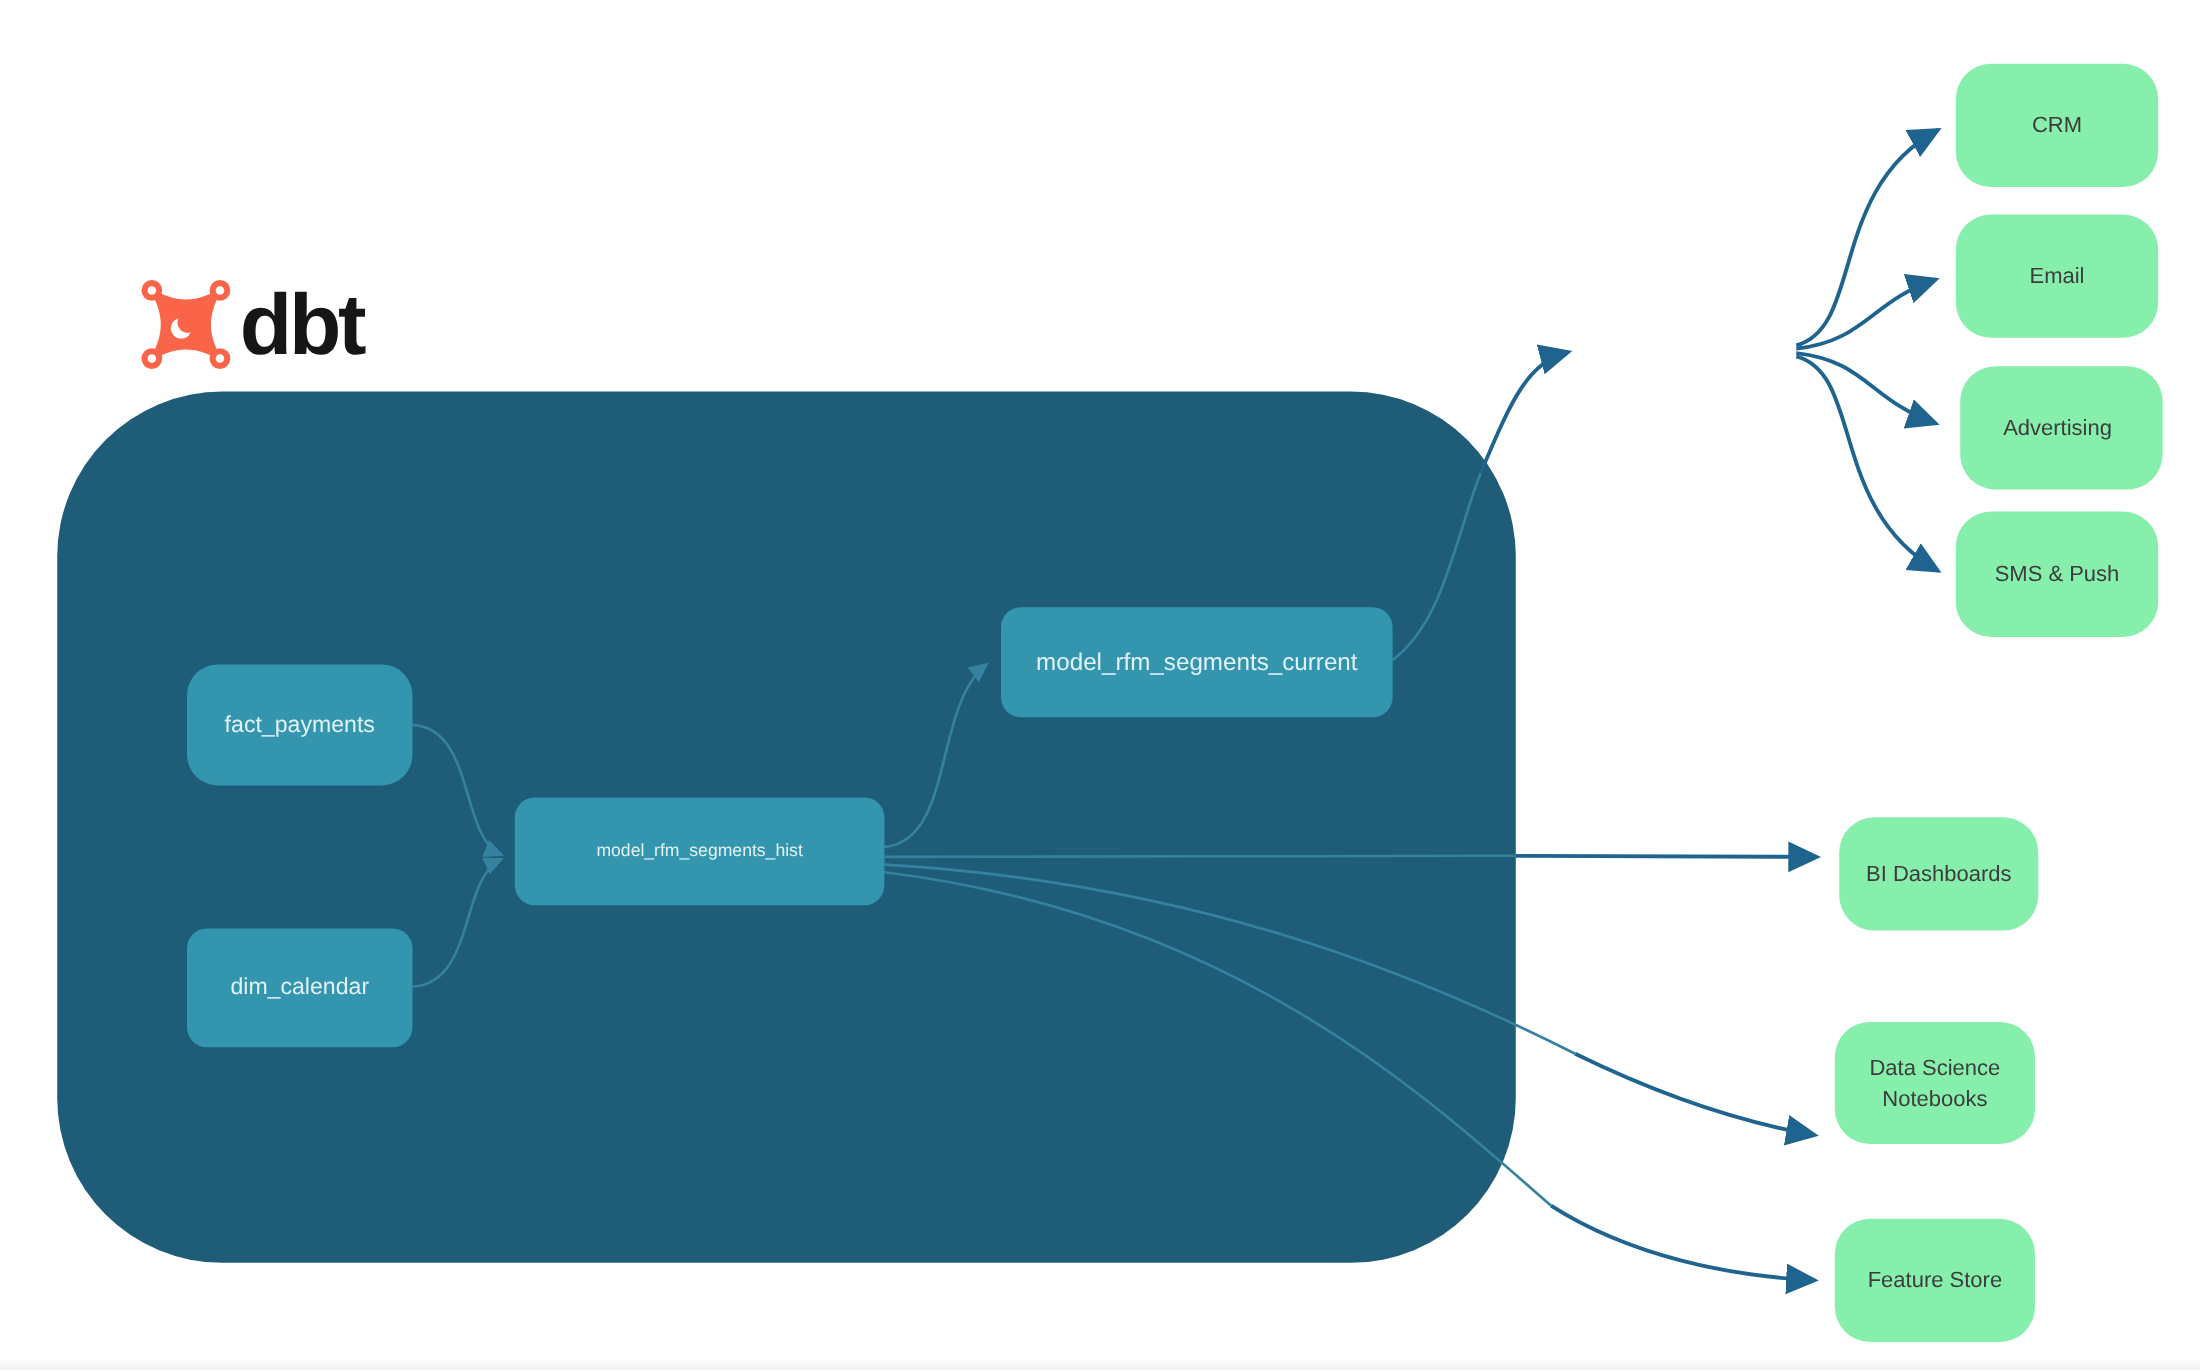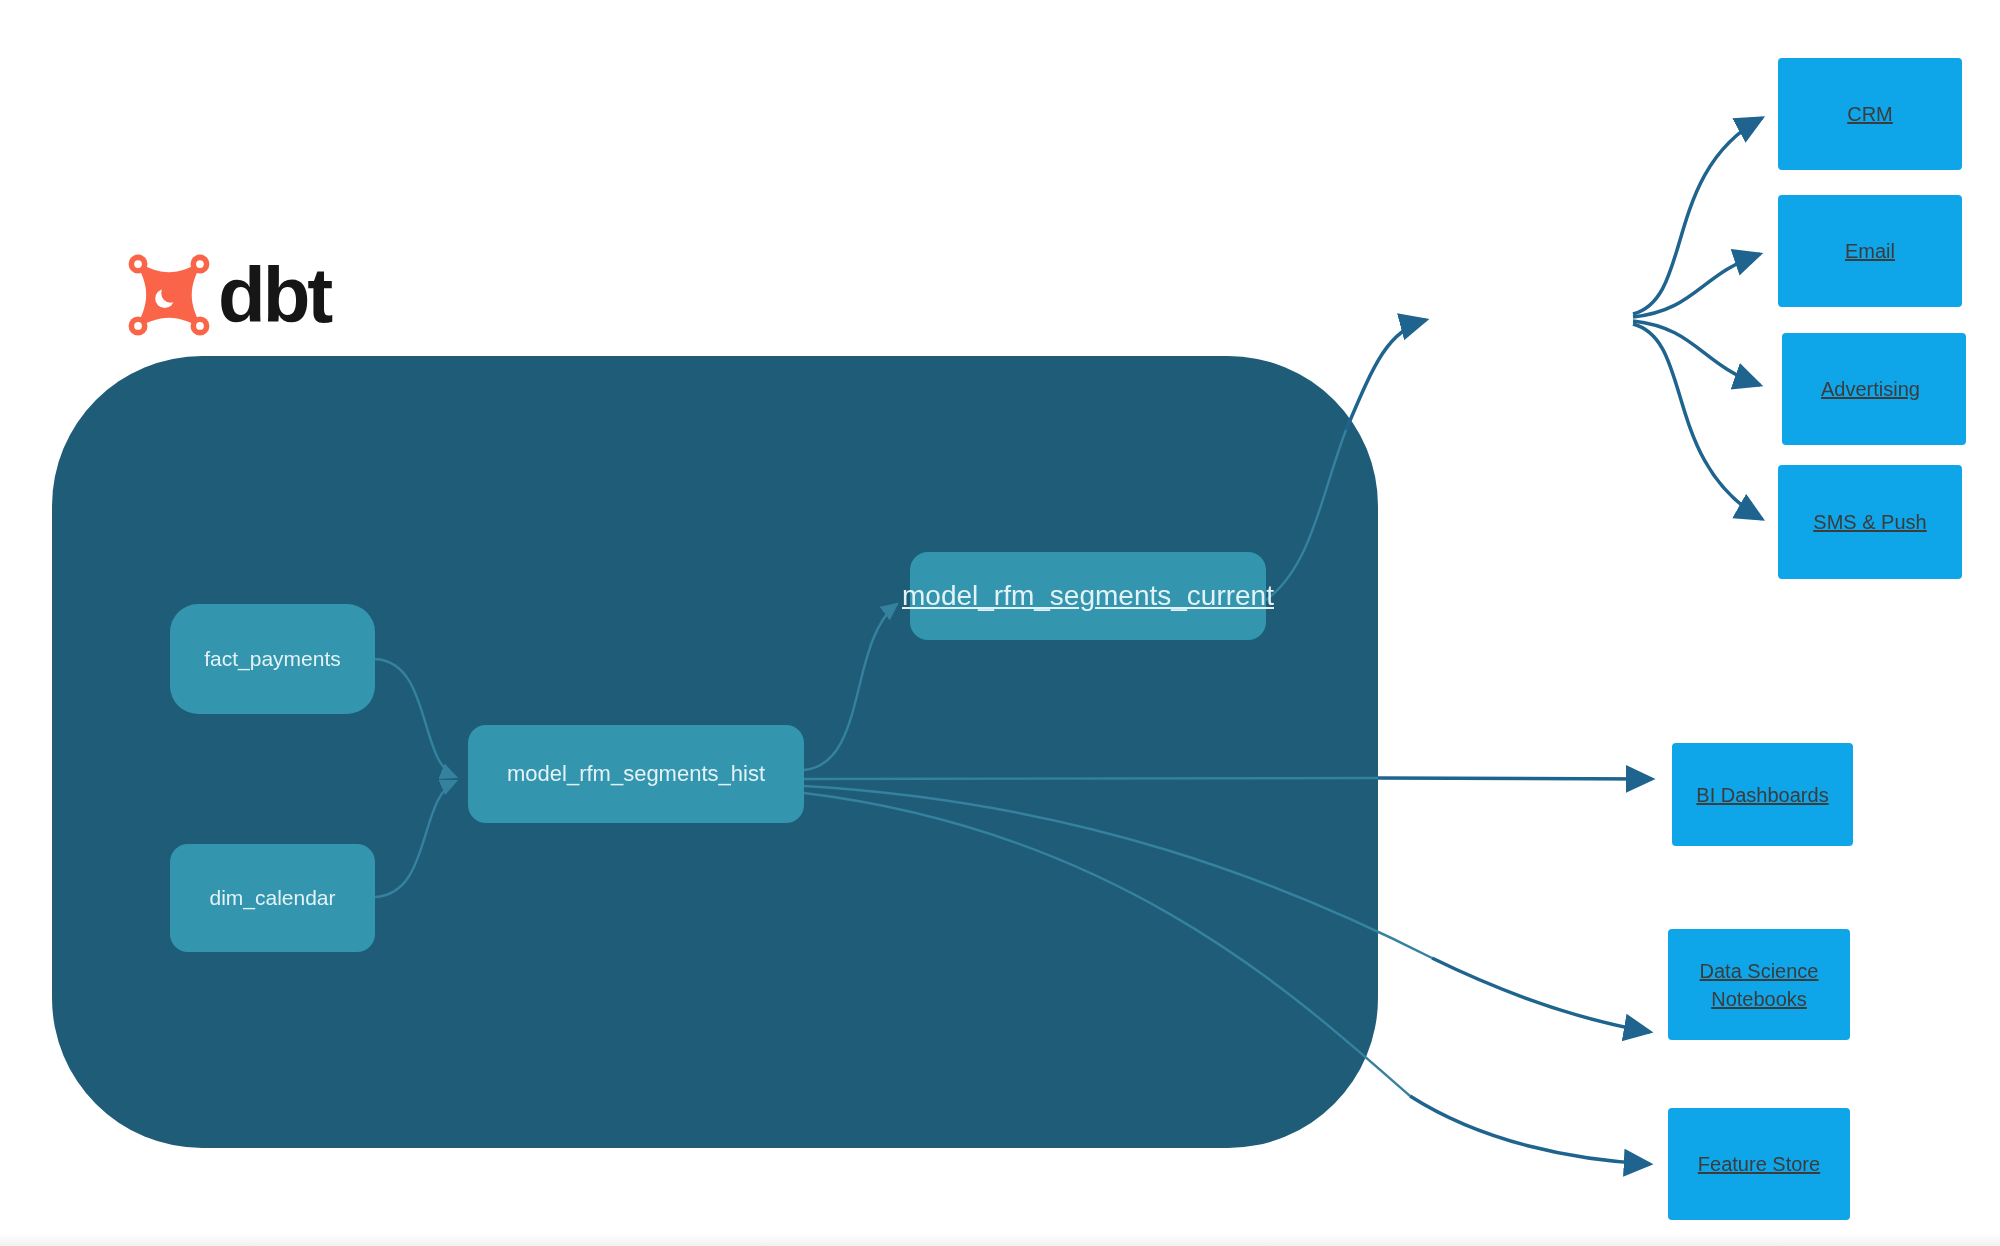--- a/index.html
+++ b/index.html
@@ -15,25 +15,25 @@
   .warehouse{
     position:absolute;left:52px;top:356px;width:1326px;height:792px;
     background:#1E5C78;border-radius:150px;z-index:1;
   }
   
   .edges{position:absolute;left:0;top:0;width:2000px;height:1246px;z-index:2;pointer-events:none;}
   
   .node{position:absolute;display:flex;align-items:center;justify-content:center;text-align:center;z-index:3;box-sizing:border-box;}
   .model-node{background:#3396AE;border-radius:18px;color:#E3F2F7;font-size:21px;}
   .etl-node{background:#2BA086;border-radius:16px;color:#E0F2ED;font-size:21px;}
-  .dest-node{background:#0ea5e9;border-radius:4px;color:#3C3C3C;font-size:20px;line-height:1.4;padding:0 22px;text-decoration:underline;}
+  .dest-node{background:#86efac;border-radius:32px;color:#3C3C3C;font-size:20px;line-height:1.4;padding:0 22px;}
   .n-fact{left:170px;top:604px;width:205px;height:110px;border-radius:28px;}
   .n-dim{left:170px;top:844px;width:205px;height:108px;}
-  .n-hist{left:468px;top:725px;width:336px;height:98px;font-size:22px;}
-  .n-current{left:910px;top:552px;width:356px;height:88px;font-size:28px;text-decoration:underline;}
+  .n-hist{left:468px;top:725px;width:336px;height:98px;font-size:16px;}
+  .n-current{left:910px;top:552px;width:356px;height:100px;font-size:22px;}
   .n-retl{left:1443px;top:263px;width:188px;height:110px;}
   .n-crm{left:1778px;top:58px;width:184px;height:112px;}
   .n-email{left:1778px;top:195px;width:184px;height:112px;}
   .n-adv{left:1782px;top:333px;width:184px;height:112px;padding-left:15px;}
   .n-sms{left:1778px;top:465px;width:184px;height:114px;}
   .n-bi{left:1672px;top:723px;width:181px;height:103px;margin-top:20px;}
   .n-ds{left:1668px;top:929px;width:182px;height:111px;}
   .n-fs{left:1668px;top:1108px;width:182px;height:112px;}
   .bottom-fade{position:absolute;left:0;bottom:0;width:100%;height:12px;
     background:linear-gradient(#ffffff,#f2f1f1);z-index:0;}

